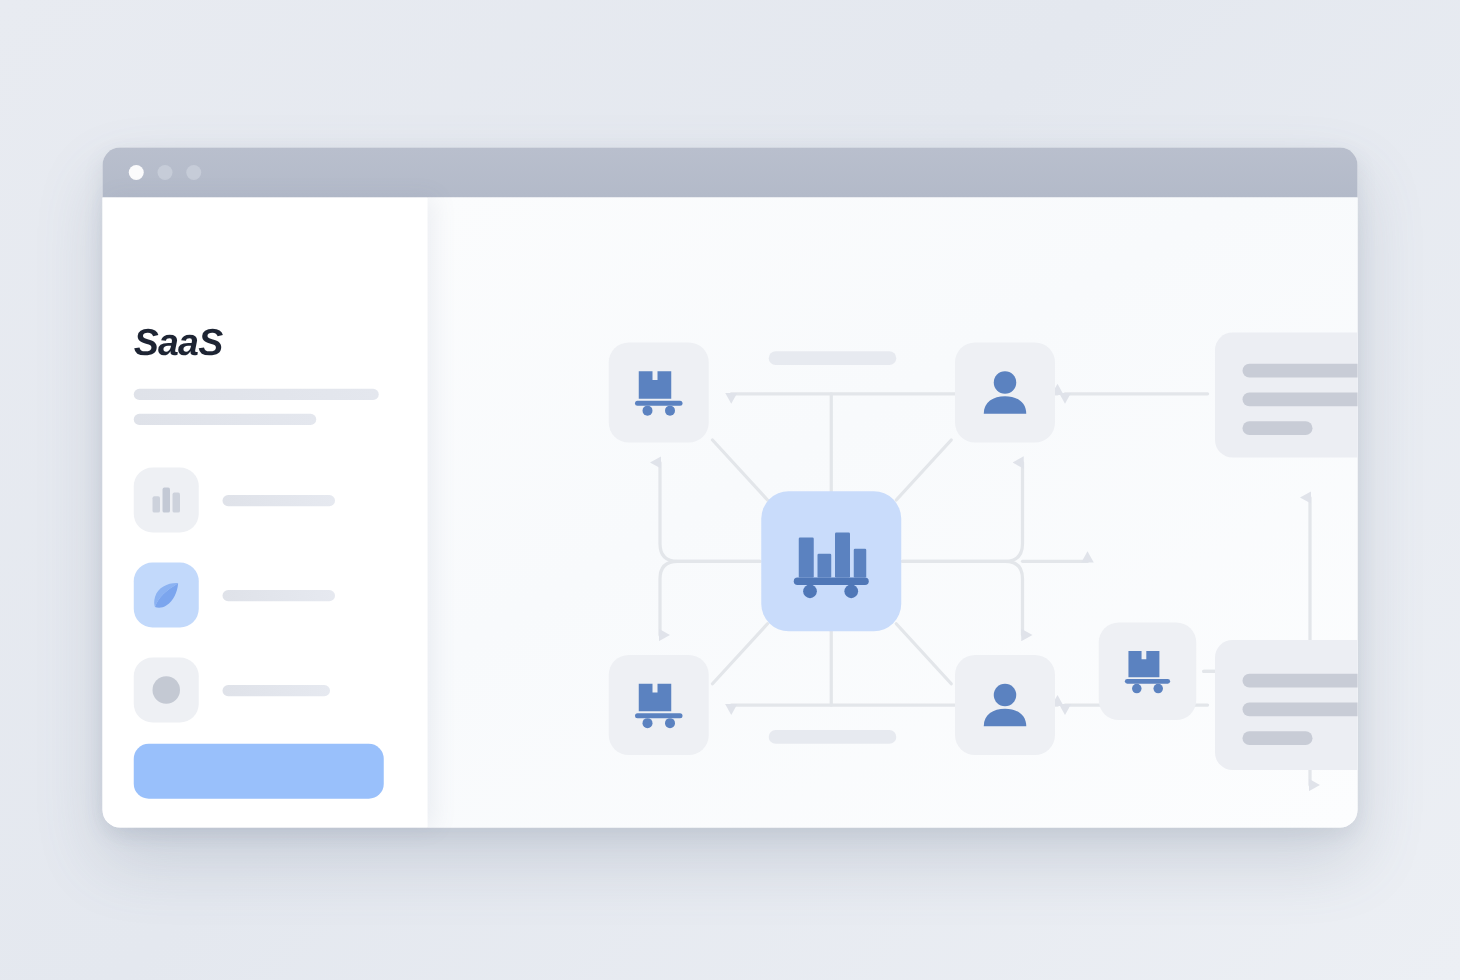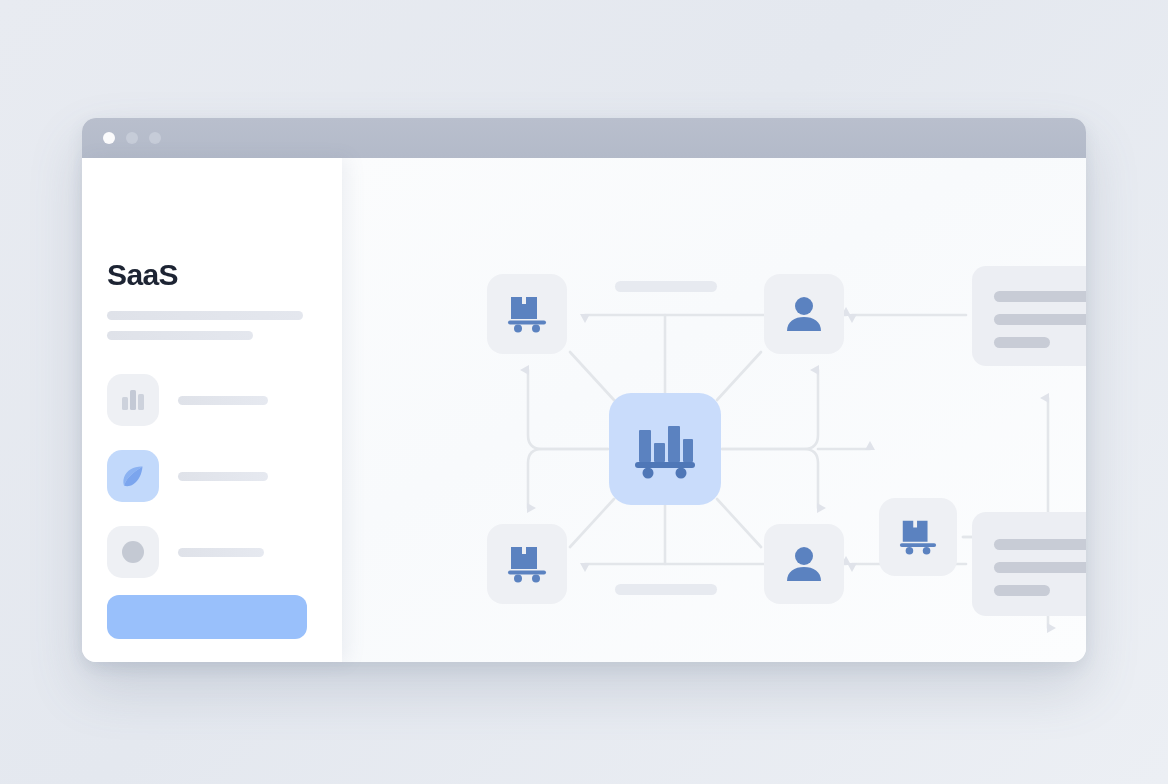--- a/index.html
+++ b/index.html
@@ -44,20 +44,21 @@
     width: 260px; height: 504px;
     background: #ffffff;
     border-radius: 0 0 0 14px;
     box-shadow: 6px 0 18px rgba(120,132,155,0.10);
     z-index: 4;
   }
   #brand-title {
     position: absolute; left: 25px; top: 100px;
     font-size: 30px; font-weight: 700; letter-spacing: -0.6px;
     color: #1d2433;
+    font-style: italic;
   }
   .skel {
     position: absolute;
     border-radius: 6px;
     background: linear-gradient(90deg, #dfe2e9 0%, #e4e7ee 100%);
   }
   #brand-sub-1 { left: 25px; top: 153px; width: 196px; height: 9px; }
   #brand-sub-2 { left: 25px; top: 173px; width: 146px; height: 9px; }
 
   .nav-item {

